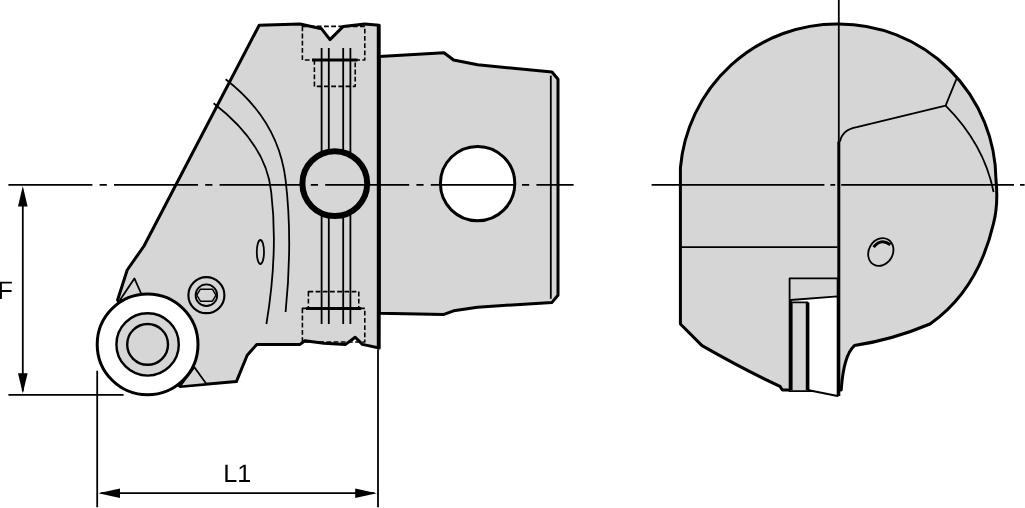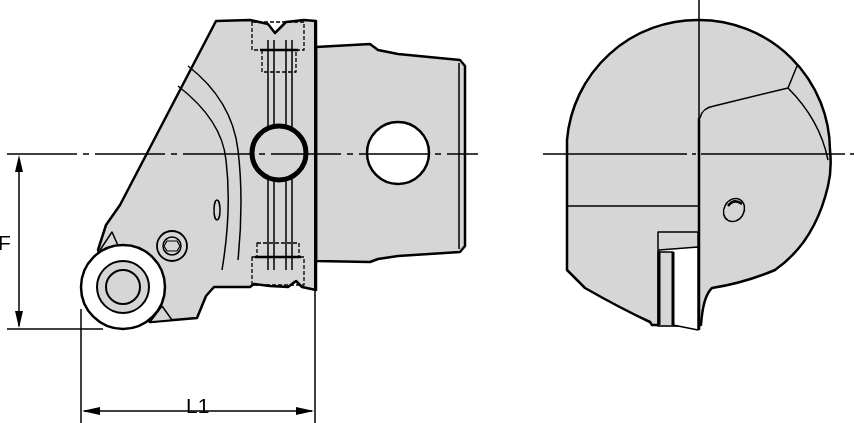--- a/index.html
+++ b/index.html
@@ -1,20 +1,20 @@
 <!DOCTYPE html>
 <html><head>
 <meta charset="utf-8">
 <style>
   html, body { margin:0; padding:0; background:#ffffff; }
   body { width:854px; height:423px; overflow:hidden; position:relative; font-family:"Liberation Sans", sans-serif; }
   #drawing { position:absolute; left:0; top:0; width:854px; height:423px; }
   .dimlabel { position:absolute; font-family:"Liberation Sans", sans-serif; font-size:21px; color:#000; line-height:1; }
   #label-f { left:-2px; top:232px; }
-  #label-l1 { left:186px; top:395px; }
+  #label-l1 { left:186px; top:385px; }
 </style>
 </head>
 <body>
 
 <svg id="drawing" viewBox="0 0 854 423" xmlns="http://www.w3.org/2000/svg">
 
   <g stroke="#000" stroke-linejoin="round">
 
     <path d="M316,47 L370,44 L378,50 L398,54 L460,60 L465,66 L465,246 L460,252 L398,256 L378,259 L370,262 L316,261 Z" fill="#d6d6d6" stroke-width="2.5"></path>
     <line x1="459" y1="63" x2="459" y2="249" stroke-width="1.5"></line>

